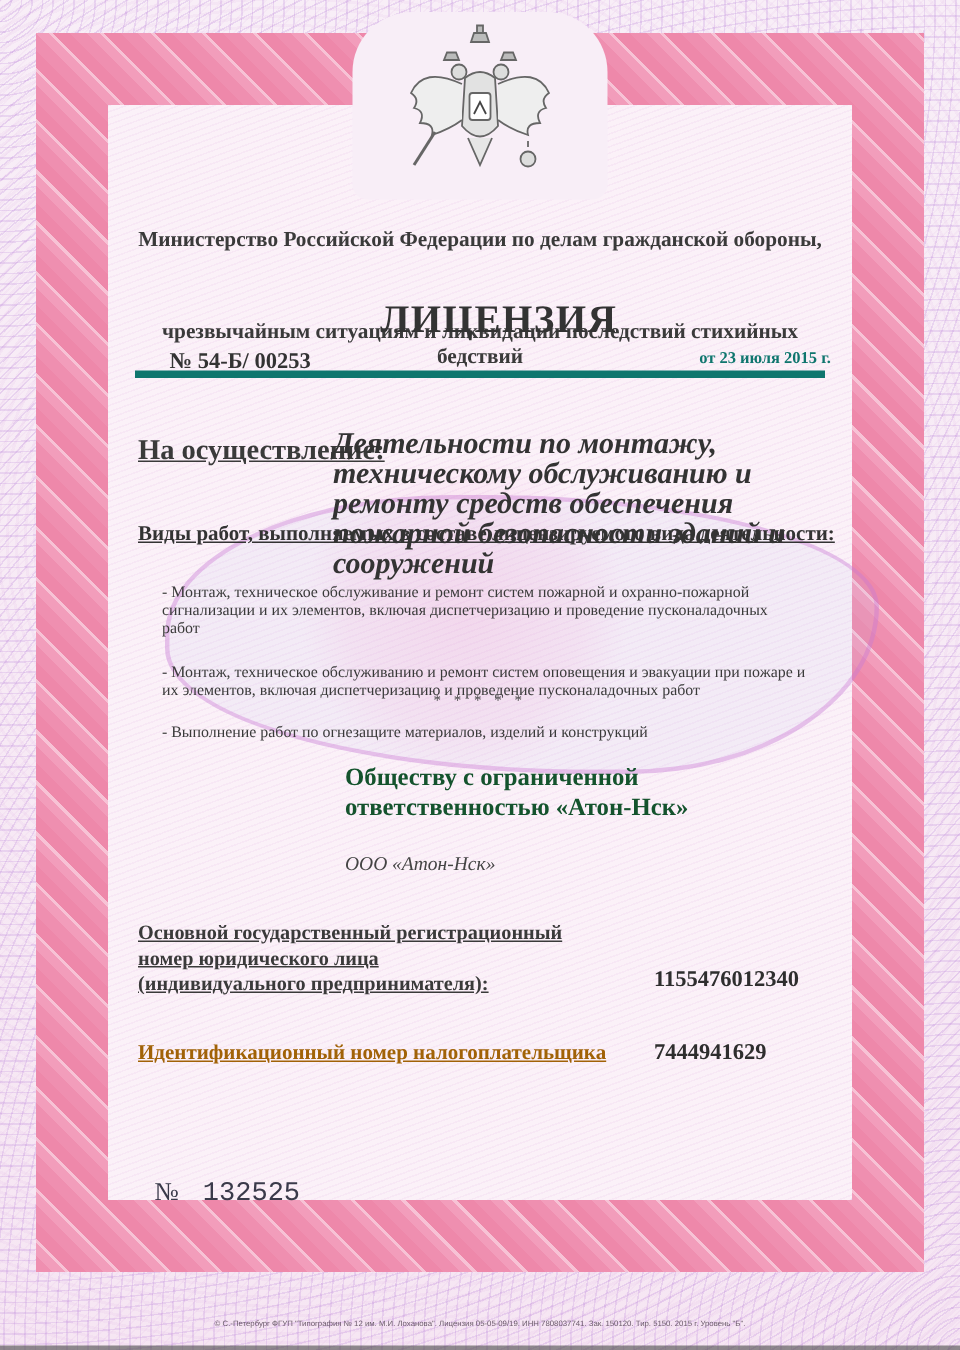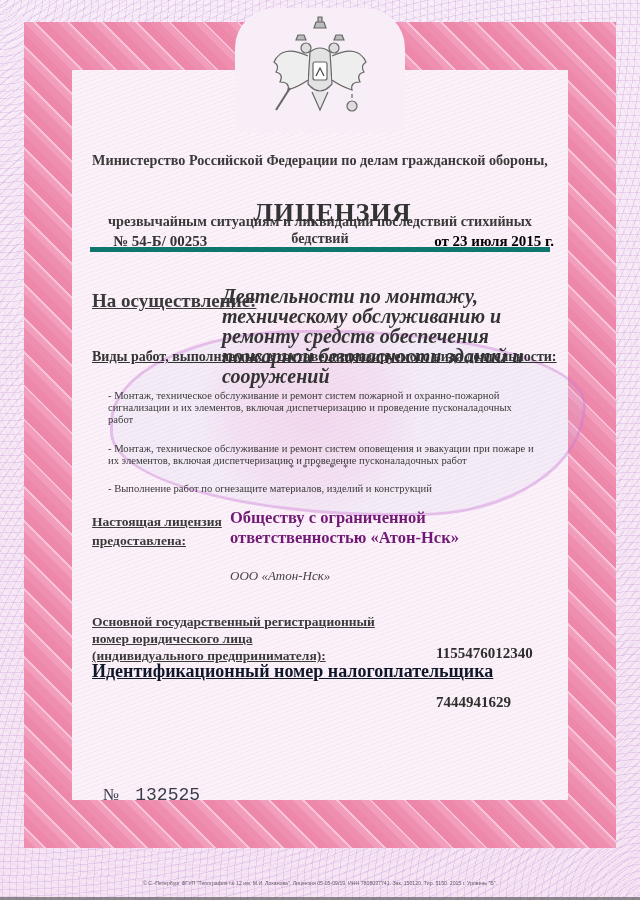--- a/index.html
+++ b/index.html
@@ -67,21 +67,21 @@
     }
     .ministry .line2 { display: inline-block; border-bottom: 5px solid #0f766e; margin-top: 44px; }
     .title {
       position: absolute; left: 0; right: 0; top: 198px; text-align: center;
       font-weight: bold; font-size: 26px; letter-spacing: 1px; color: #333; margin-left: 25px;
     }
     .lic-number {
       position: absolute; left: 92px; top: 233px; font-weight: bold; font-size: 15px; color: #333; margin-left: 21px;
     }
     .lic-date {
-      position: absolute; right: 86px; top: 233px; font-weight: bold; font-size: 15px; color: #000000;
+      position: absolute; right: 86px; top: 233px; font-weight: bold; font-size: 11px; color: #0f766e;
     }
     .purpose-label {
       position: absolute; left: 92px; top: 290px; font-weight: bold; font-size: 19px;
       text-decoration: underline; color: #3a3a3a;
     }
     .purpose-text {
       position: absolute; left: 222px; top: 286px; width: 330px;
       font-weight: bold; font-style: italic; font-size: 20px; line-height: 20px; color: #333;
     }
     .works-heading {
@@ -96,36 +96,36 @@
     .stars {
       position: absolute; left: 0; right: 0; top: 462px; text-align: center;
       font-size: 10px; letter-spacing: 3px; color: #444;
     }
     .granted-label {
       position: absolute; left: 92px; top: 512px; font-weight: bold; font-size: 13.5px;
       line-height: 19px; text-decoration: underline; color: #3a3a3a;
     }
     .granted-to {
       position: absolute; left: 230px; top: 508px; width: 330px;
-      font-weight: bold; font-size: 16.5px; line-height: 20px; color: #701a75;
+      font-weight: bold; font-size: 16.5px; line-height: 20px; color: #14532d;
     }
     .short-name {
       position: absolute; left: 230px; top: 568px; font-style: italic; font-size: 13px; color: #444; text-align: center;
     }
     .ogrn-label {
       position: absolute; left: 92px; top: 613px; font-weight: bold; font-size: 13.5px;
       line-height: 17px; color: #3a3a3a;
     }
     .ogrn-label span { text-decoration: underline; display: block; }
     .ogrn-value {
       position: absolute; left: 436px; top: 645px; font-weight: bold; font-size: 15px; color: #2e2e2e;
     }
     .inn-label {
-      position: absolute; left: 92px; top: 661px; font-weight: bold; font-size: 18px;
-      text-decoration: underline; color: #0f172a;
+      position: absolute; left: 92px; top: 695px; font-weight: bold; font-size: 14px;
+      text-decoration: underline; color: #a16207;
     }
     .inn-value {
       position: absolute; left: 436px; top: 694px; font-weight: bold; font-size: 15px; color: #2e2e2e;
     }
     .serial {
       position: absolute; left: 103px; top: 785px;
       font-family: "Liberation Mono", "DejaVu Sans Mono", monospace; font-size: 18px; color: #3a3a4a;
     }
     .serial .no { font-family: "Liberation Serif", serif; font-size: 17px; margin-right: 16px; }
     .imprint {
@@ -184,29 +184,25 @@
   <div class="title">ЛИЦЕНЗИЯ</div>
   <div class="lic-number">№ 54-Б/ 00253</div>
   <div class="lic-date">от 23 июля 2015 г.</div>
 
   <div class="purpose-label">На осуществление:</div>
   <div class="purpose-text">Деятельности по монтажу, техническому обслуживанию и ремонту средств обеспечения пожарной безопасности зданий и сооружений</div>
 
   <div class="works-heading">Виды работ, выполняемых в составе лицензируемого вида деятельности:</div>
   <div class="works-list">
     <div>- Монтаж, техническое обслуживание и ремонт систем пожарной и охранно-пожарной сигнализации и их элементов, включая диспетчеризацию и проведение пусконаладочных работ</div>
-    <div>- Монтаж, техническое обслуживание и ремонт систем оповещения и эвакуации при пожаре и их элементов, включая диспетчеризацию и проведение пусконаладочных работ</div>
+    <div>- Монтаж, техническое обслуживанию и ремонт систем оповещения и эвакуации при пожаре и их элементов, включая диспетчеризацию и проведение пусконаладочных работ</div>
     <div>- Выполнение работ по огнезащите материалов, изделий и конструкций</div>
   </div>
   <div class="stars">* * * * *</div>
 
-  <div class="granted-label">
-    <div>Настоящая лицензия</div>
-    <div>предоставлена:</div>
-  </div>
   <div class="granted-to">Обществу с ограниченной ответственностью «Атон-Нск»</div>
   <div class="short-name">ООО «Атон-Нск»</div>
 
   <div class="ogrn-label">
     <span>Основной государственный регистрационный</span>
     <span>номер юридического лица</span>
     <span>(индивидуального предпринимателя):</span>
   </div>
   <div class="ogrn-value">1155476012340</div>
 

